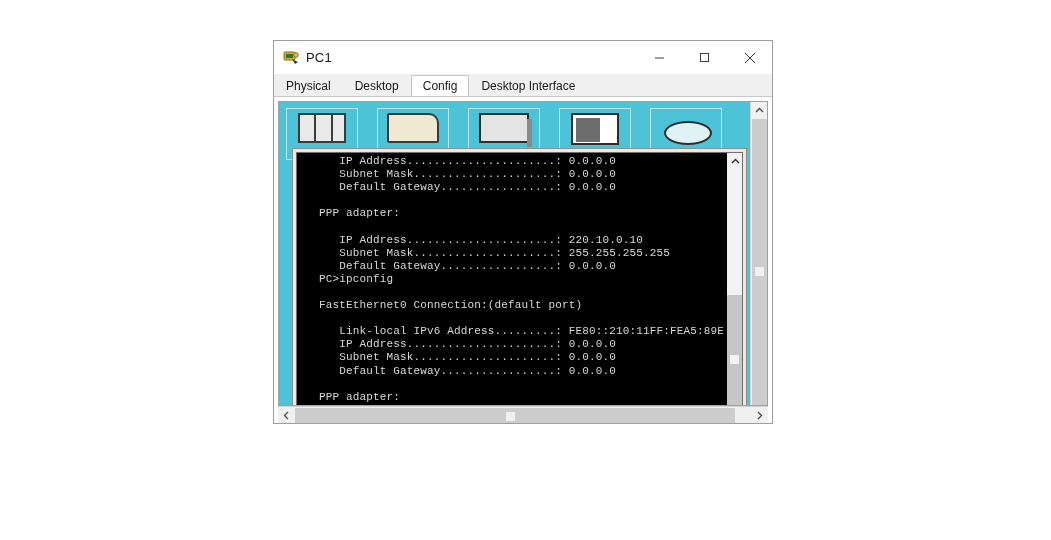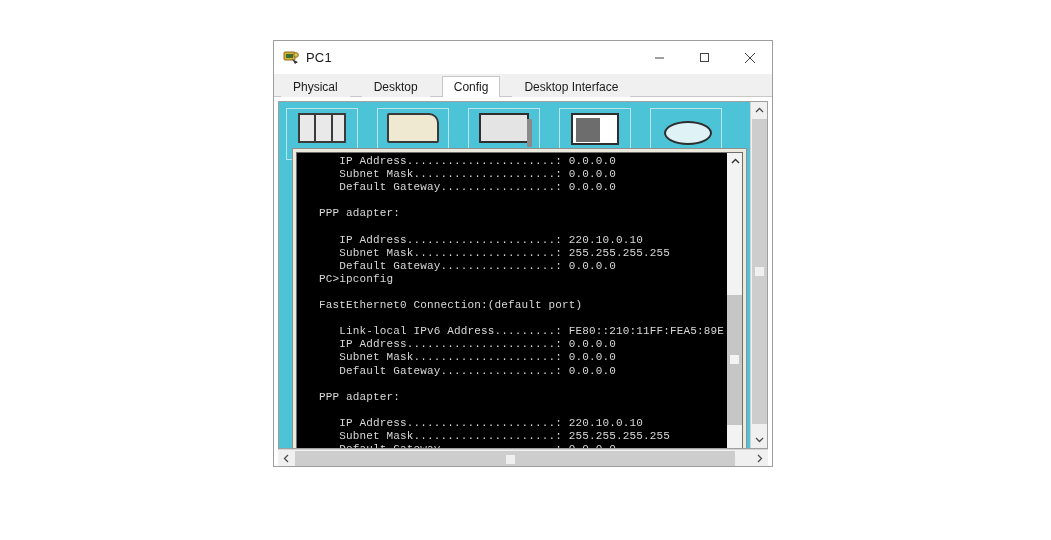--- a/index.html
+++ b/index.html
@@ -10,21 +10,21 @@
     font-family: "Liberation Sans", sans-serif;
     overflow: hidden;
   }
 
   #root { position: relative; width: 1051px; height: 540px; background:#fff; }
 
   
   .pc-window {
     position: absolute;
     left: 273px; top: 40px;
-    width: 500px; height: 427px;
+    width: 500px; height: 384px;
     background: #f0f0f0;
     border: 1px solid #9d9d9d;
     display: flex; flex-direction: column;
   }
 
   .titlebar {
     height: 33px;
     background: #ffffff;
     display: flex; align-items: center;
     flex: 0 0 auto;
@@ -43,25 +43,24 @@
     width: 45px; height: 100%;
     display: flex; align-items: center; justify-content: center;
     color: #404040;
   }
   .win-btn svg { display: block; }
 
   
   .tabbar {
     height: 23px;
     background: #f0f0f0;
-    display: flex; align-items: center;
-    padding-left: 7px;
+    display: flex; align-items: flex-start;
+    padding-left: 0;
     flex: 0 0 auto;
     border-bottom: 1px solid #c8c8c8;
-    gap: 12px;
   }
   .tab {
     height: 21px;
     padding: 0 11px;
     font-size: 12px;
     color: #1a1a1a;
     display: flex; align-items: center;
     background: #f0f0f0;
     border: 1px solid transparent;
     border-bottom: none;

